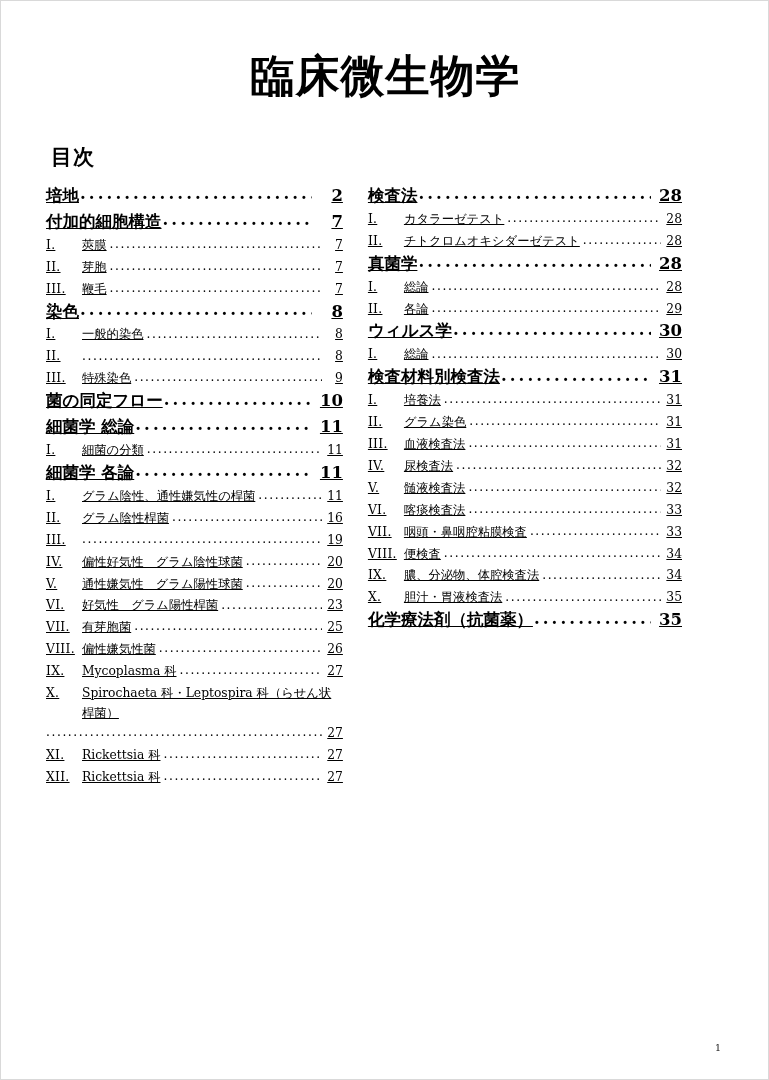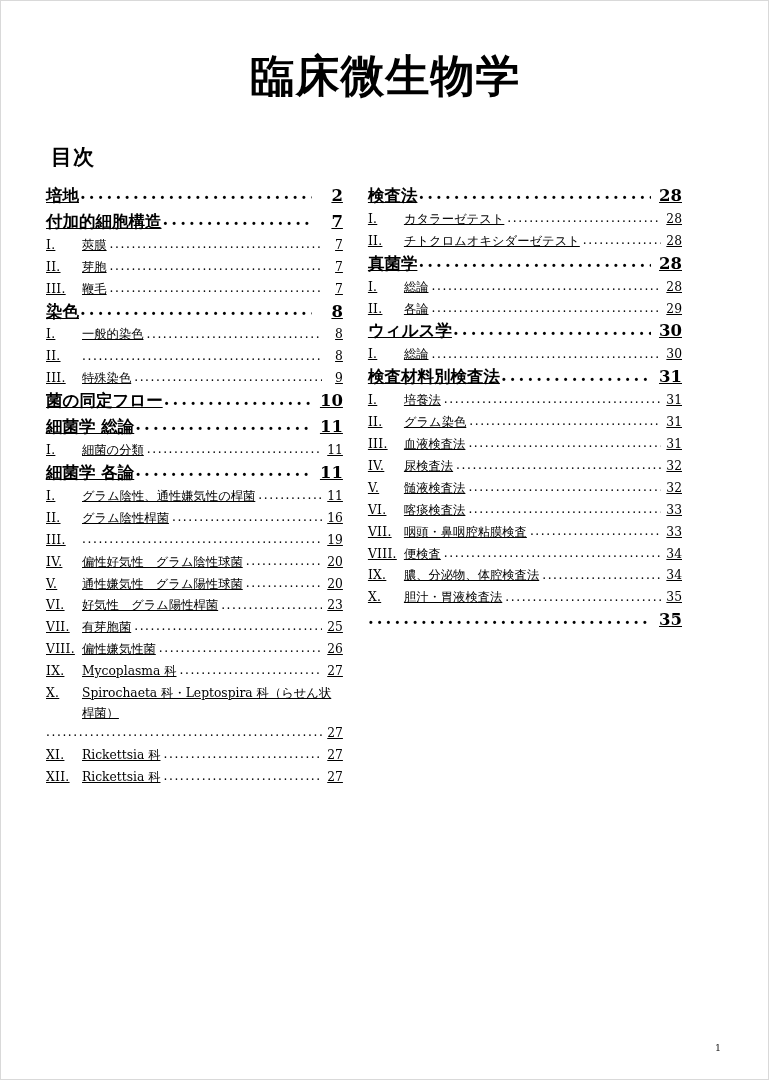--- a/index.html
+++ b/index.html
@@ -448,20 +448,21 @@
           </div>
           <div class="entry-l2">
             <span class="num">X.</span>
             <span class="label">胆汁・胃液検査法</span>
             <span class="leader"></span>
             <span class="pg">35</span>
           </div>
         </div>
         <div class="group">
           <div class="entry-l1">
+            <span class="label">化学療法剤（抗菌薬）</span>
             <span class="leader"></span>
             <span class="pg">35</span>
           </div>
         </div>
       </div>
   </div>
 
   <div class="folio">1</div>
 
 </div>

